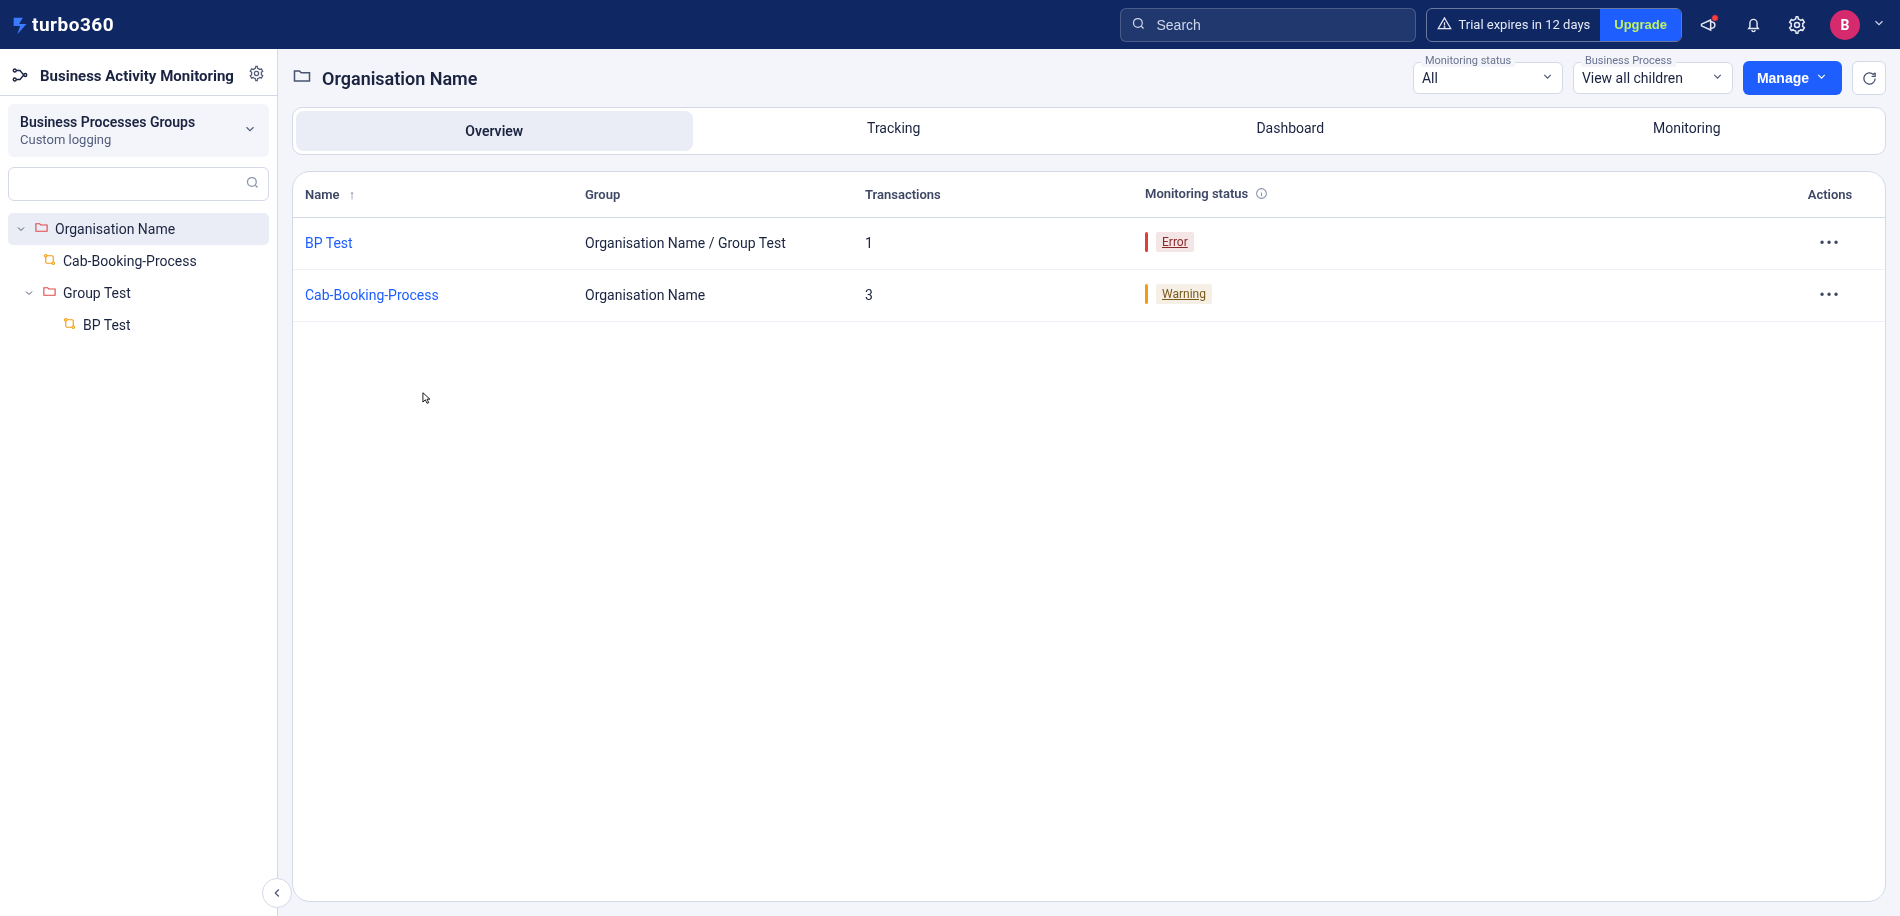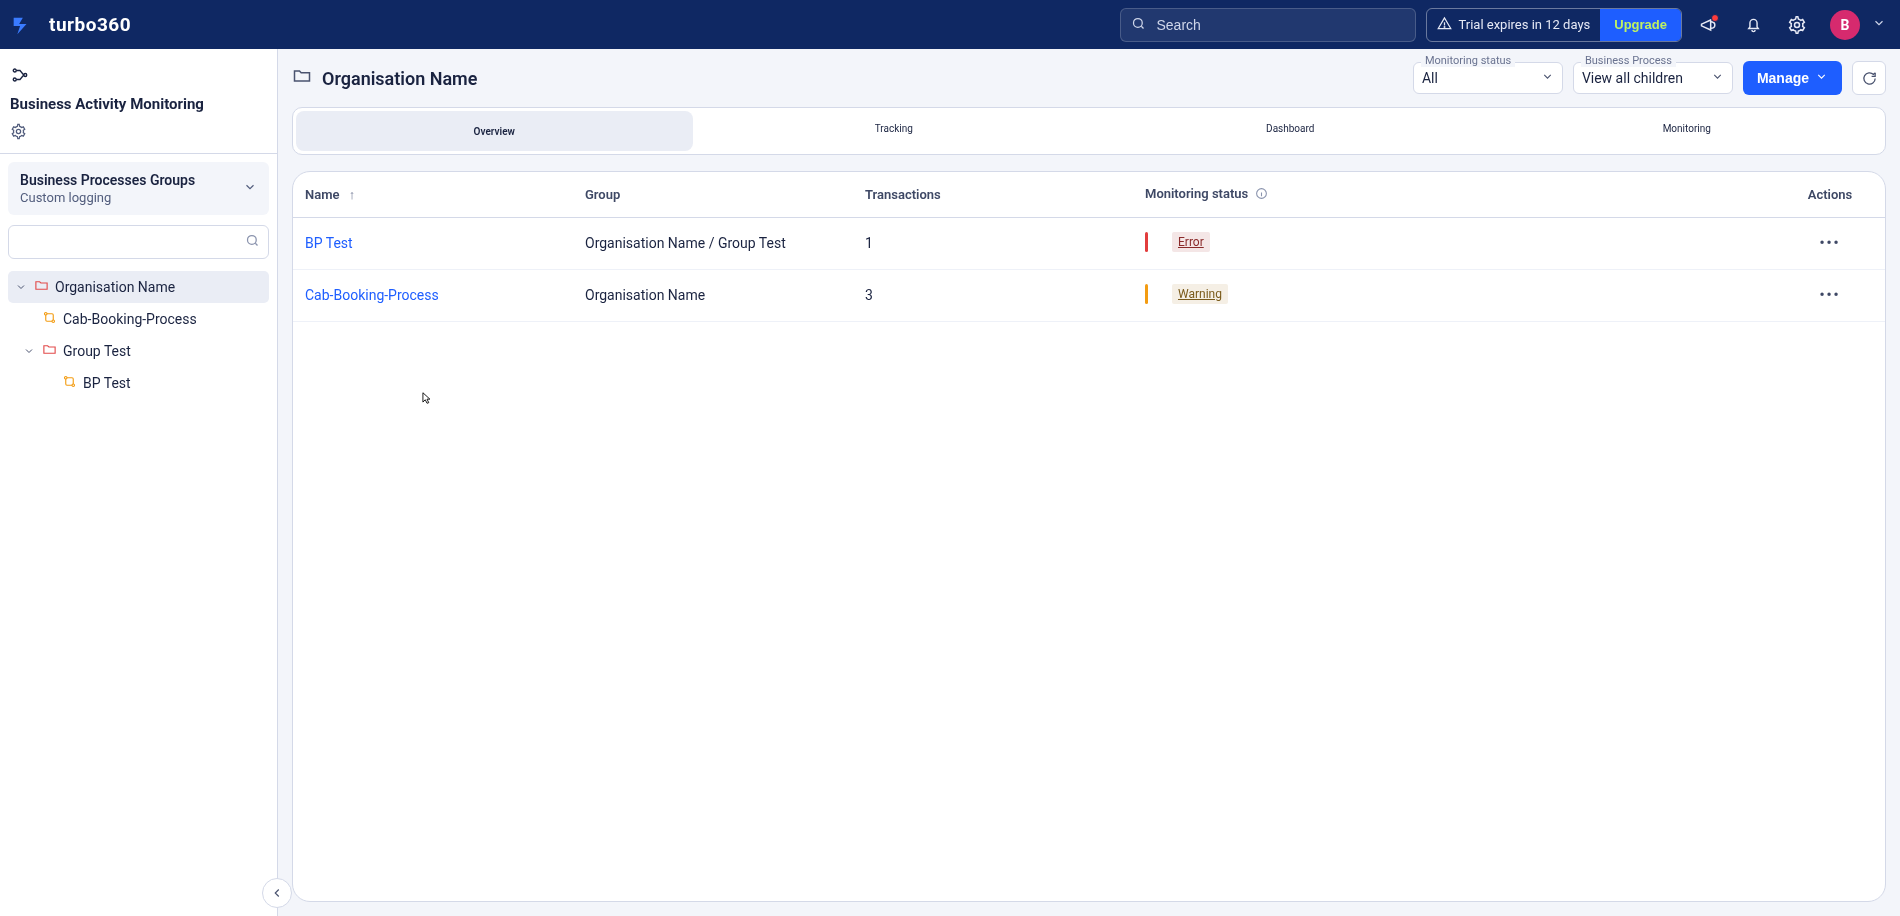--- a/index.html
+++ b/index.html
@@ -16,38 +16,38 @@
     --red:#e23d3d;
     --pink:#d63384;
     --avatar:#d62a6e;
     --tag-err:#f4e6e6;
     --tag-warn:#f5efe5;
   }
   *{box-sizing:border-box;}
   html,body{margin:0;padding:0;height:100%;font-family:-apple-system,BlinkMacSystemFont,"Segoe UI",Roboto,Arial,sans-serif;color:var(--text);font-size:14px;background:#fff;}
   
   .topbar{height:49px;background:var(--navy);display:flex;align-items:center;padding:0 14px 0 10px;gap:10px;color:#fff;}
-  .brand{display:flex;align-items:center;gap:17px;font-weight:700;font-size:19px;letter-spacing:.5px;}
+  .brand{display:flex;align-items:center;gap:0;font-weight:700;font-size:19px;letter-spacing:.5px;}
   .brand-mark svg{display:block}
   .topbar-spacer{flex:1}
   .search-box{width:296px;height:34px;background:rgba(255,255,255,.08);border:1px solid rgba(255,255,255,.18);border-radius:6px;display:flex;align-items:center;padding:0 10px;color:#cfd6ea;gap:8px;}
   .search-box input{flex:1;background:transparent;border:0;outline:0;color:#fff;font-size:14px;}
   .search-box input::placeholder{color:#cfd6ea;}
   .trial-wrap{display:flex;align-items:center;height:34px;border:1px solid rgba(255,255,255,.38);border-radius:6px;overflow:hidden;}
   .trial-msg{display:flex;align-items:center;gap:6px;padding:0 10px;color:#e6e9f5;font-size:13px;}
   .upgrade-btn{height:100%;background:var(--blue);color:#bef264;border:0;padding:0 14px;font-size:13px;font-weight:600;cursor:pointer;}
   .icon-btn{width:34px;height:34px;display:flex;align-items:center;justify-content:center;border-radius:6px;cursor:pointer;position:relative;color:#e6e9f5;}
   .dot-red{position:absolute;top:6px;right:7px;width:8px;height:8px;border-radius:50%;background:#ff3b3b;border:1px solid var(--navy);}
   .avatar{width:30px;height:30px;border-radius:50%;background:var(--avatar);display:flex;align-items:center;justify-content:center;font-weight:700;font-size:14px;color:#fff;margin-left:6px;}
   .top-caret{color:#cfd6ea;margin-left:2px;cursor:pointer;}
   
   .shell{display:flex;height:calc(100% - 49px);position:relative;}
   
   .sidebar{width:278px;flex:0 0 278px;border-right:1px solid var(--border);display:flex;flex-direction:column;background:#fff;}
-  .sb-title{display:flex;align-items:flex-start;gap:10px;padding:16px 12px 10px 10px;border-bottom:1px solid var(--border);flex-direction:column;}
+  .sb-title{display:flex;align-items:flex-end;gap:10px;padding:16px 12px 10px 10px;border-bottom:1px solid var(--border);}
   .sb-title-icon{width:20px;height:20px;display:flex;align-items:center;justify-content:center;color:#1a2340;}
   .sb-title-txt{font-size:15px;font-weight:700;flex:1;}
   .sb-gear{cursor:pointer;color:#525d7d;}
   .sb-group-picker{margin:8px 8px 0 8px;background:var(--light);border-radius:6px;padding:10px 12px;display:flex;align-items:center;cursor:pointer;}
   .sb-group-picker .texts{flex:1;min-width:0;}
   .sb-group-picker .t1{font-size:14px;font-weight:600;}
   .sb-group-picker .t2{font-size:13px;color:#525d7d;margin-top:2px;}
   .sb-search{margin:10px 8px 6px 8px;height:34px;border:1px solid var(--border);border-radius:6px;display:flex;align-items:center;padding:0 8px;color:#8a93ad;}
   .sb-search input{flex:1;border:0;outline:0;font-size:14px;background:transparent;}
   .tree{padding:6px 8px 8px 8px;overflow:auto;flex:1;}
@@ -66,33 +66,33 @@
   .crumb svg{color:#4a536f;}
   .main-head-spacer{flex:1}
   .filter-wrap{display:flex;align-items:center;gap:10px;}
   .legend-box{position:relative;}
   .legend-label{position:absolute;top:-8px;left:8px;background:var(--light);padding:0 4px;font-size:11px;color:#6a7390;}
   .sel-box{min-width:150px;height:32px;border:1px solid var(--border);border-radius:6px;background:#fff;display:flex;align-items:center;padding:0 8px;cursor:pointer;font-size:14px;gap:8px;}
   .sel-box .val{flex:1;}
   .manage-btn{height:34px;background:var(--blue);color:#fff;border:0;border-radius:6px;padding:0 14px;font-size:14px;font-weight:600;display:flex;align-items:center;gap:6px;cursor:pointer;}
   .refresh-btn{width:34px;height:34px;border:1px solid var(--border);border-radius:6px;background:#fff;display:flex;align-items:center;justify-content:center;cursor:pointer;color:#4a536f;}
   .tabs{display:flex;background:#fff;border:1px solid var(--border);border-radius:10px;margin:6px 14px 0 14px;overflow:hidden;}
-  .tab{flex:1;height:40px;display:flex;align-items:center;justify-content:center;font-size:10px;cursor:pointer;color:#1a2340;}
+  .tab{flex:1;height:40px;display:flex;align-items:center;justify-content:center;font-size:14px;cursor:pointer;color:#1a2340;}
   .tab.active{background:var(--light2);font-weight:600;border-radius:8px;margin:3px;}
   .panel{margin:16px 14px 14px 14px;background:#fff;border:1px solid var(--border);border-radius:18px;flex:1;display:flex;flex-direction:column;min-height:0;}
   table{width:100%;border-collapse:collapse;}
   thead th{text-align:left;font-size:13px;font-weight:600;color:#3e4865;padding:14px 12px;border-bottom:1px solid var(--border);}
   tbody td{padding:14px 12px;border-bottom:1px solid #eef1f8;font-size:14px;vertical-align:middle;}
   .col-name{width:280px;}
   .col-group{width:280px;}
   .col-tx{width:280px;}
   .col-actions{width:110px;text-align:center;}
   .link{color:#1e5eff;cursor:pointer;}
   .sort-arrow{color:#6a7390;margin-left:6px;}
-  .status-pill{display:inline-flex;align-items:center;gap:24px;}
+  .status-pill{display:inline-flex;align-items:center;gap:8px;}
   .status-bar{width:3px;height:20px;border-radius:2px;}
   .status-bar.err{background:var(--red);}
   .status-bar.warn{background:var(--orange);}
   .status-tag{font-size:12px;padding:3px 6px;border-radius:2px;text-decoration:underline;cursor:pointer;}
   .status-tag.err{background:var(--tag-err);color:#8a2a2a;}
   .status-tag.warn{background:var(--tag-warn);color:#7a5a1a;}
   .row-actions{cursor:pointer;color:#3e4865;letter-spacing:2px;font-weight:700;text-align:center;}
   .info-ic{vertical-align:middle;margin-left:4px;color:#8a93ad;}
   .cursor-ptr{position:absolute;left:420px;top:340px;pointer-events:none;color:#000;}
 </style>

